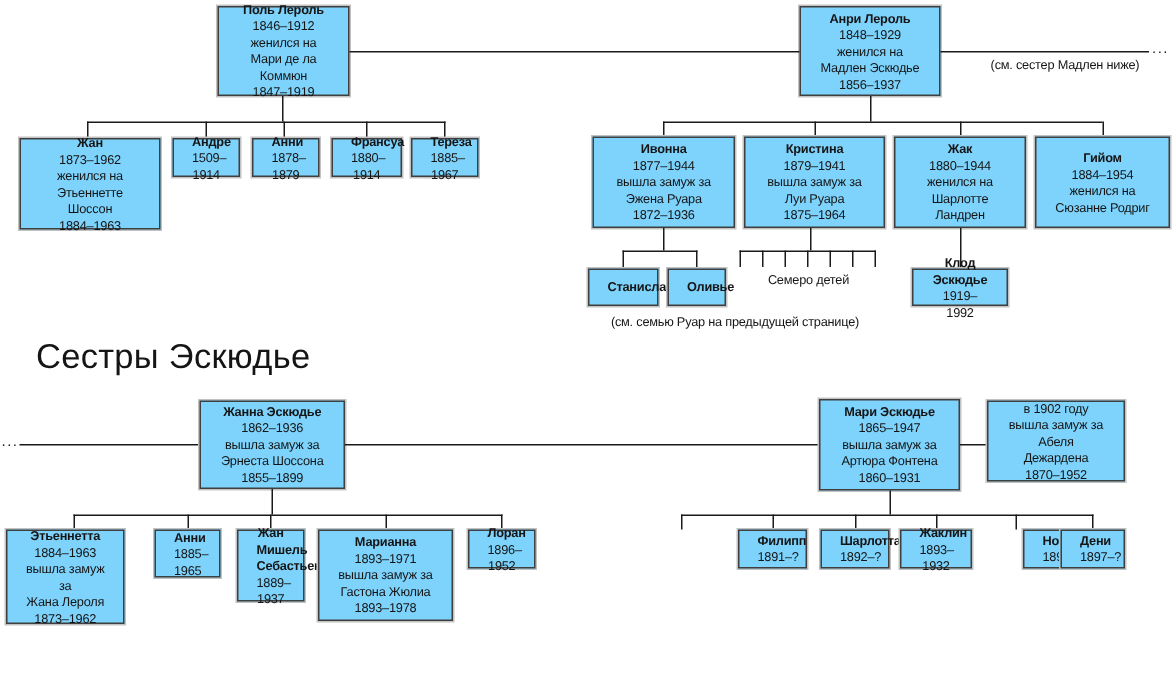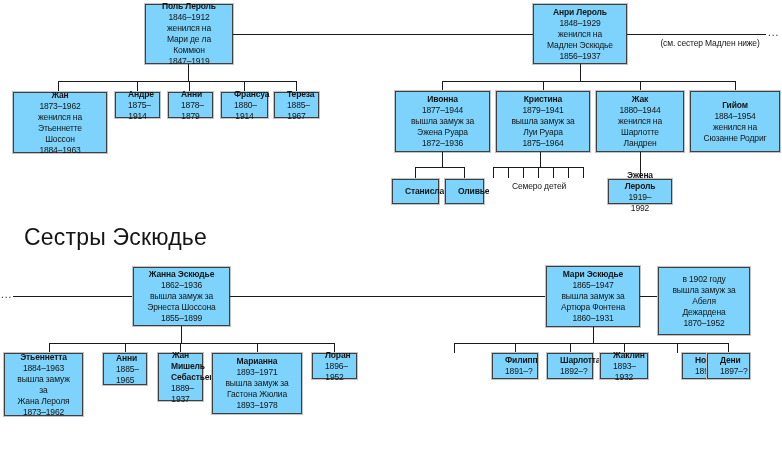--- a/index.html
+++ b/index.html
@@ -54,21 +54,21 @@
   <div class="vl" style="left:244px;top:81px;height:11px"></div>
   <div class="vl" style="left:296px;top:81px;height:11px"></div>
 
   <div class="box" style="left:13px;top:92px;width:94px;height:61px">
     <b>Жан</b><span>1873–1962
 женился на
 Этьеннетте Шоссон
 1884–1963</span>
   </div>
   <div class="box" style="left:115px;top:92px;width:45px;height:26px">
-    <b>Андре</b><span>1875–1914</span>
+    <b>Андре</b><span>1509–1914</span>
   </div>
   <div class="box" style="left:168px;top:92px;width:45px;height:26px">
     <b>Анни</b><span>1878–1879</span>
   </div>
   <div class="box" style="left:221px;top:92px;width:47px;height:26px">
     <b>Франсуа</b><span>1880–1914</span>
   </div>
   <div class="box" style="left:274px;top:92px;width:45px;height:26px">
     <b>Тереза</b><span>1885–1967</span>
   </div>
@@ -120,43 +120,44 @@
   <div class="vl" style="left:508px;top:167px;height:11px"></div>
   <div class="vl" style="left:523px;top:167px;height:11px"></div>
   <div class="vl" style="left:538px;top:167px;height:11px"></div>
   <div class="vl" style="left:553px;top:167px;height:11px"></div>
   <div class="vl" style="left:568px;top:167px;height:11px"></div>
   <div class="vl" style="left:583px;top:167px;height:11px"></div>
   <div class="note" style="left:498px;top:181px;width:82px">Семеро детей</div>
 
   <div class="vl" style="left:640px;top:152px;height:27px"></div>
   <div class="box" style="left:608px;top:179px;width:64px;height:25px">
-    <b>Эжена Лероль</b><span>1919–1992</span>
-  </div>
-
+    <b>Клод Эскюдье</b><span>1919–1992</span>
+  </div>
+
+  <div class="note" style="left:400px;top:209px;width:180px">(см. семью Руар на предыдущей странице)</div>
 
   <div class="heading" style="left:24px;top:224px">Сестры Эскюдье</div>
 
   <div class="dots" style="left:1px;top:290px">...</div>
   <div class="hl" style="left:13px;top:296px;width:120px"></div>
   <div class="box" style="left:133px;top:267px;width:97px;height:59px">
     <b>Жанна Эскюдье</b><span>1862–1936
 вышла замуж за
 Эрнеста Шоссона
 1855–1899</span>
   </div>
   <div class="hl" style="left:230px;top:296px;width:316px"></div>
   <div class="box" style="left:546px;top:266px;width:94px;height:61px">
     <b>Мари Эскюдье</b><span>1865–1947
 вышла замуж за
 Артюра Фонтена
 1860–1931</span>
   </div>
   <div class="hl" style="left:640px;top:296px;width:18px"></div>
-  <div class="box" style="left:658px;top:267px;width:92px;height:68px">
+  <div class="box" style="left:658px;top:267px;width:92px;height:54px">
     <span>в 1902 году
 вышла замуж за
 Абеля Дежардена
 1870–1952</span>
   </div>
 
   <div class="vl" style="left:181px;top:326px;height:17px"></div>
   <div class="hl" style="left:49px;top:343px;width:286px"></div>
   <div class="vl" style="left:49px;top:343px;height:10px"></div>
   <div class="vl" style="left:125px;top:343px;height:10px"></div>

